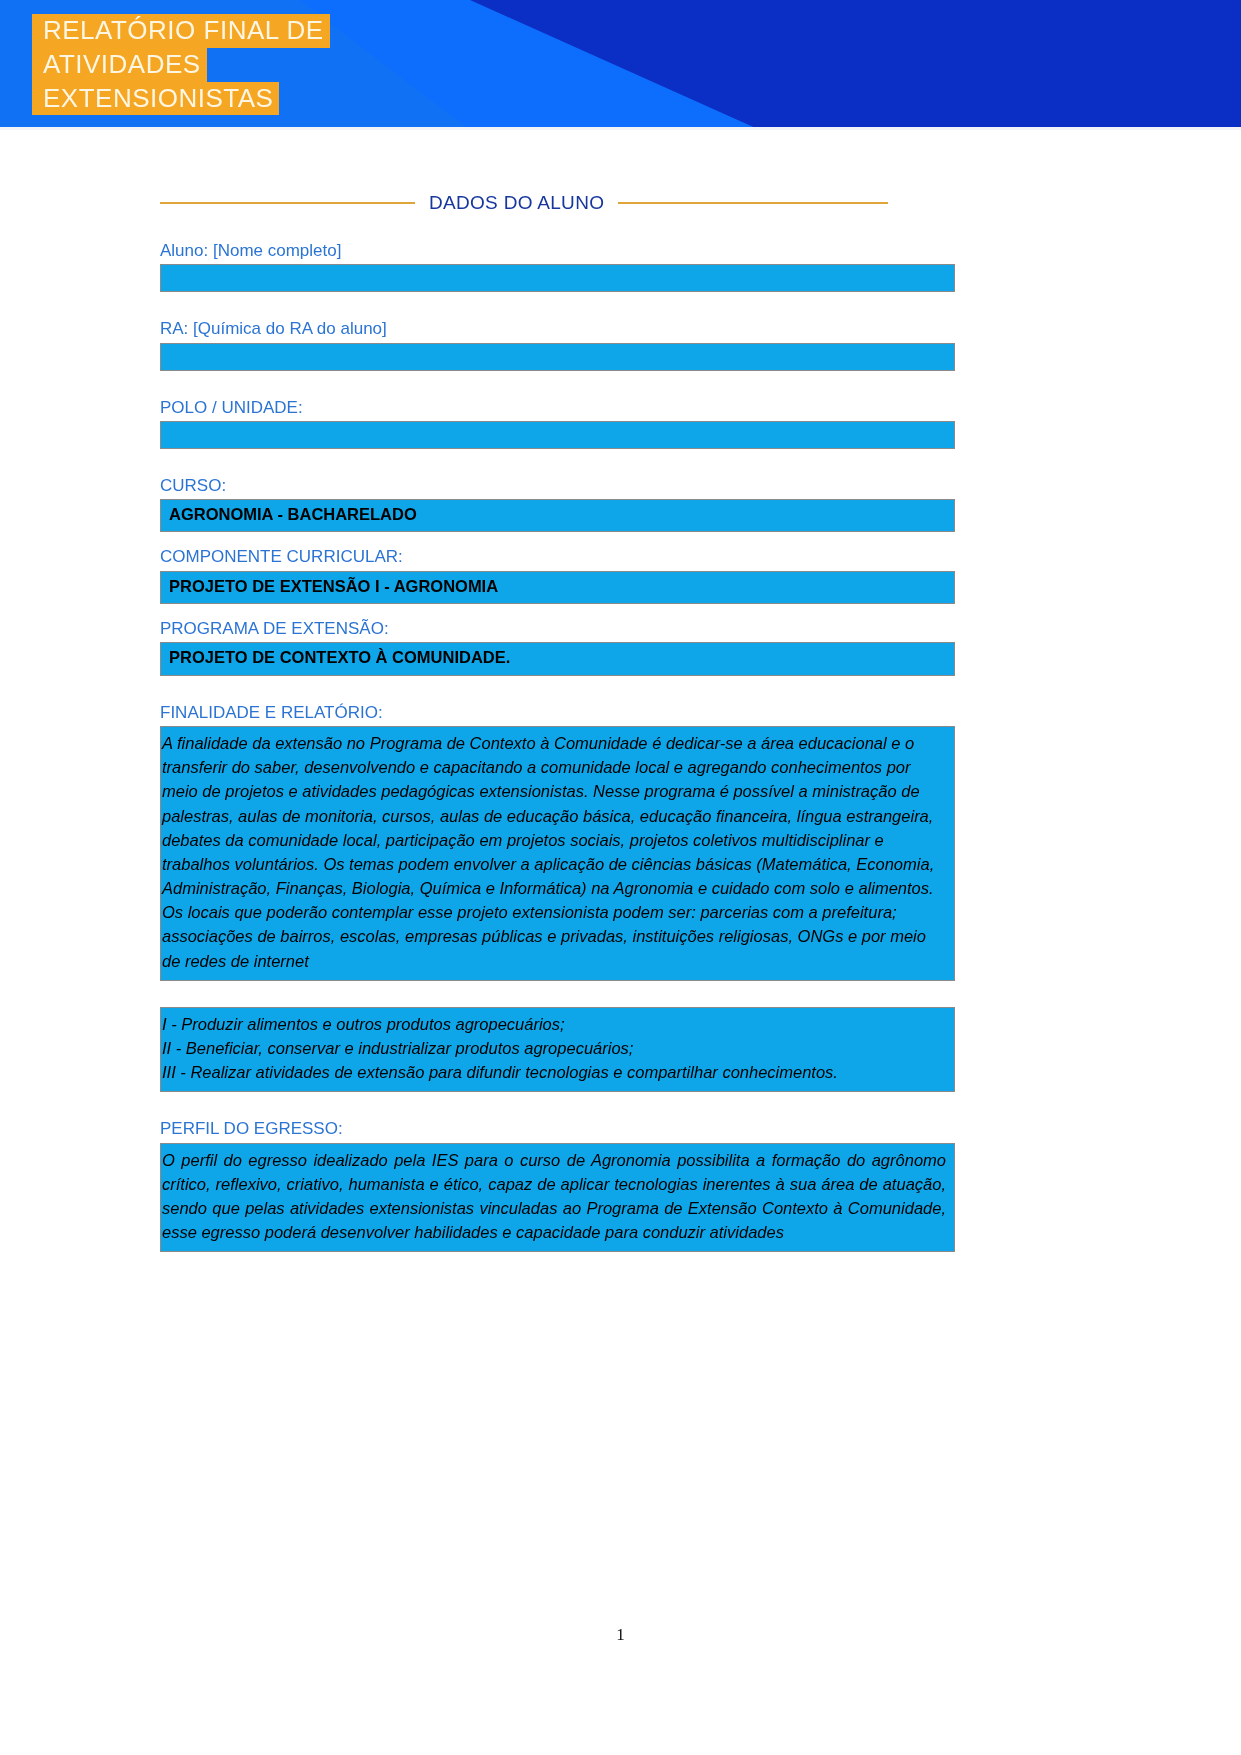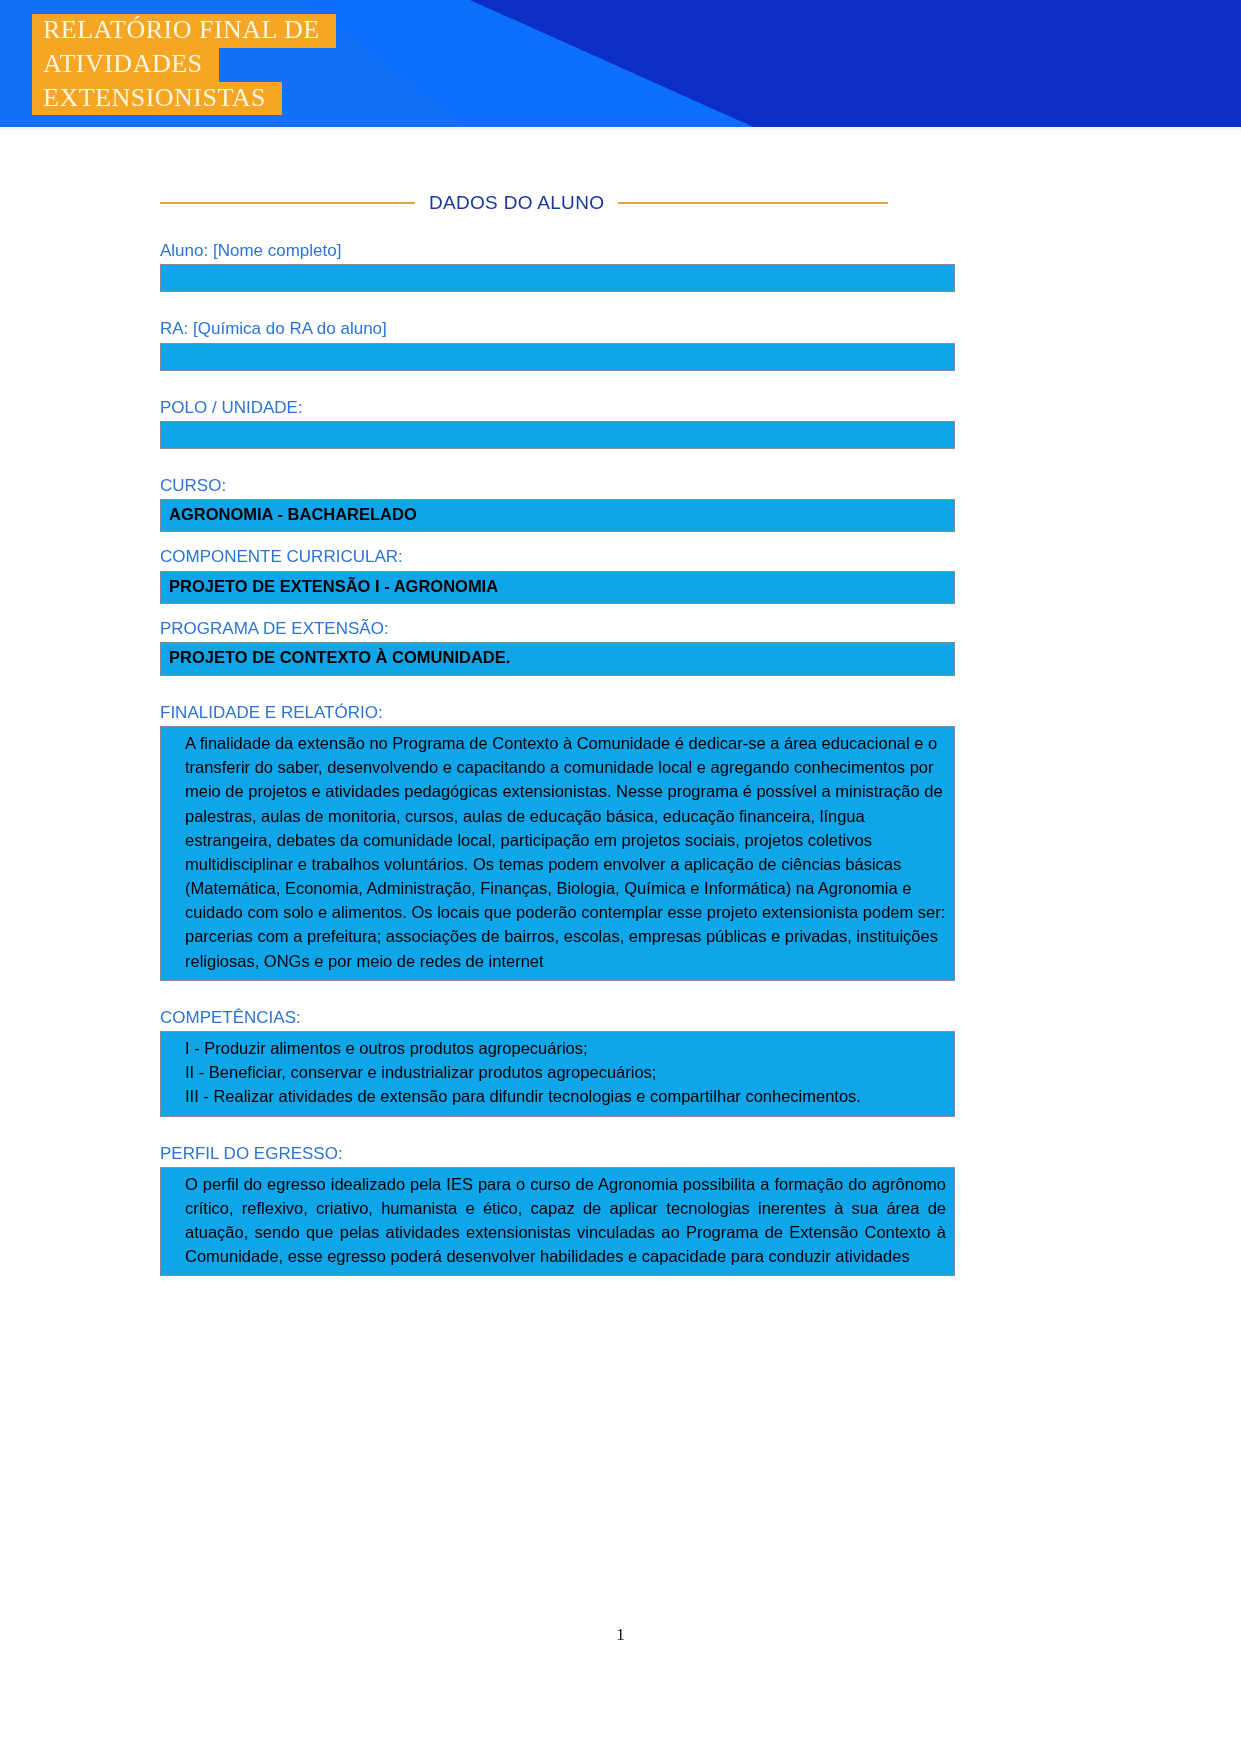--- a/index.html
+++ b/index.html
@@ -46,26 +46,26 @@
     position: absolute;
     top: 14px;
     left: 32px;
     z-index: 4;
     display: inline-block;
   }
   .banner-line {
     display: table;
     background: #f5a623;
     color: #fdf6e3;
-    font-family: Liberation Serif, serif;
+    font-family: Liberation Sans, sans-serif;
     font-size: 26px;
     font-weight: 400;
     letter-spacing: 0.5px;
     line-height: 1.03;
-    padding: 3px 16px 4px 11px;
+    padding: 3px 6px 4px 11px;
     white-space: nowrap;
   }
   .banner-bottom-rule {
     position: absolute;
     left: 0;
     bottom: 0;
     width: 1241px;
     height: 3px;
     background: #f2f4f8;
     z-index: 6;
@@ -126,23 +126,24 @@
   .field-box.empty {
     height: 28px;
     padding: 0;
   }
   .field-box.value {
     font-weight: bold;
     font-size: 16.5px;
     padding: 3px 8px 5px 8px;
   }
   .field-box.para {
-    padding: 4px 8px 7px 24px;
+    padding: 4px 8px 7px 1px;
     line-height: 1.465;
     font-size: 16.5px;
+    font-style: italic;
   }
   .field-box.para.justify {
     text-align: justify;
     text-justify: inter-word;
   }
   .field-box.para .line {
     display: block;
   }
 
   
@@ -209,21 +210,20 @@
       <div class="field-label">PROGRAMA DE EXTENSÃO:</div>
       <div class="field-box value">PROJETO DE CONTEXTO À COMUNIDADE.</div>
     </div>
 
     <div class="field">
       <div class="field-label">FINALIDADE E RELATÓRIO:</div>
       <div class="field-box para">A finalidade da extensão no Programa de Contexto à Comunidade é dedicar-se a área educacional e o transferir do saber, desenvolvendo e capacitando a comunidade local e agregando conhecimentos por meio de projetos e atividades pedagógicas extensionistas. Nesse programa é possível a ministração de palestras, aulas de monitoria, cursos, aulas de educação básica, educação financeira, língua estrangeira, debates da comunidade local, participação em projetos sociais, projetos coletivos multidisciplinar e trabalhos voluntários. Os temas podem envolver a aplicação de ciências básicas (Matemática, Economia, Administração, Finanças, Biologia, Química e Informática) na Agronomia e cuidado com solo e alimentos. Os locais que poderão contemplar esse projeto extensionista podem ser: parcerias com a prefeitura; associações de bairros, escolas, empresas públicas e privadas, instituições religiosas, ONGs e por meio de redes de internet</div>
     </div>
 
     <div class="field">
-      <div class="field-label">COMPETÊNCIAS:</div>
       <div class="field-box para">
         <span class="line">I - Produzir alimentos e outros produtos agropecuários;</span>
         <span class="line">II - Beneficiar, conservar e industrializar produtos agropecuários;</span>
         <span class="line justify-item" style="display:block; text-align:justify; text-justify:inter-word;">III - Realizar atividades de extensão para difundir tecnologias e compartilhar conhecimentos.</span>
       </div>
     </div>
 
     <div class="field">
       <div class="field-label">PERFIL DO EGRESSO:</div>
       <div class="field-box para justify">O perfil do egresso idealizado pela IES para o curso de Agronomia possibilita a formação do agrônomo crítico, reflexivo, criativo, humanista e ético, capaz de aplicar tecnologias inerentes à sua área de atuação, sendo que pelas atividades extensionistas vinculadas ao Programa de Extensão Contexto à Comunidade, esse egresso poderá desenvolver habilidades e capacidade para conduzir atividades</div>

